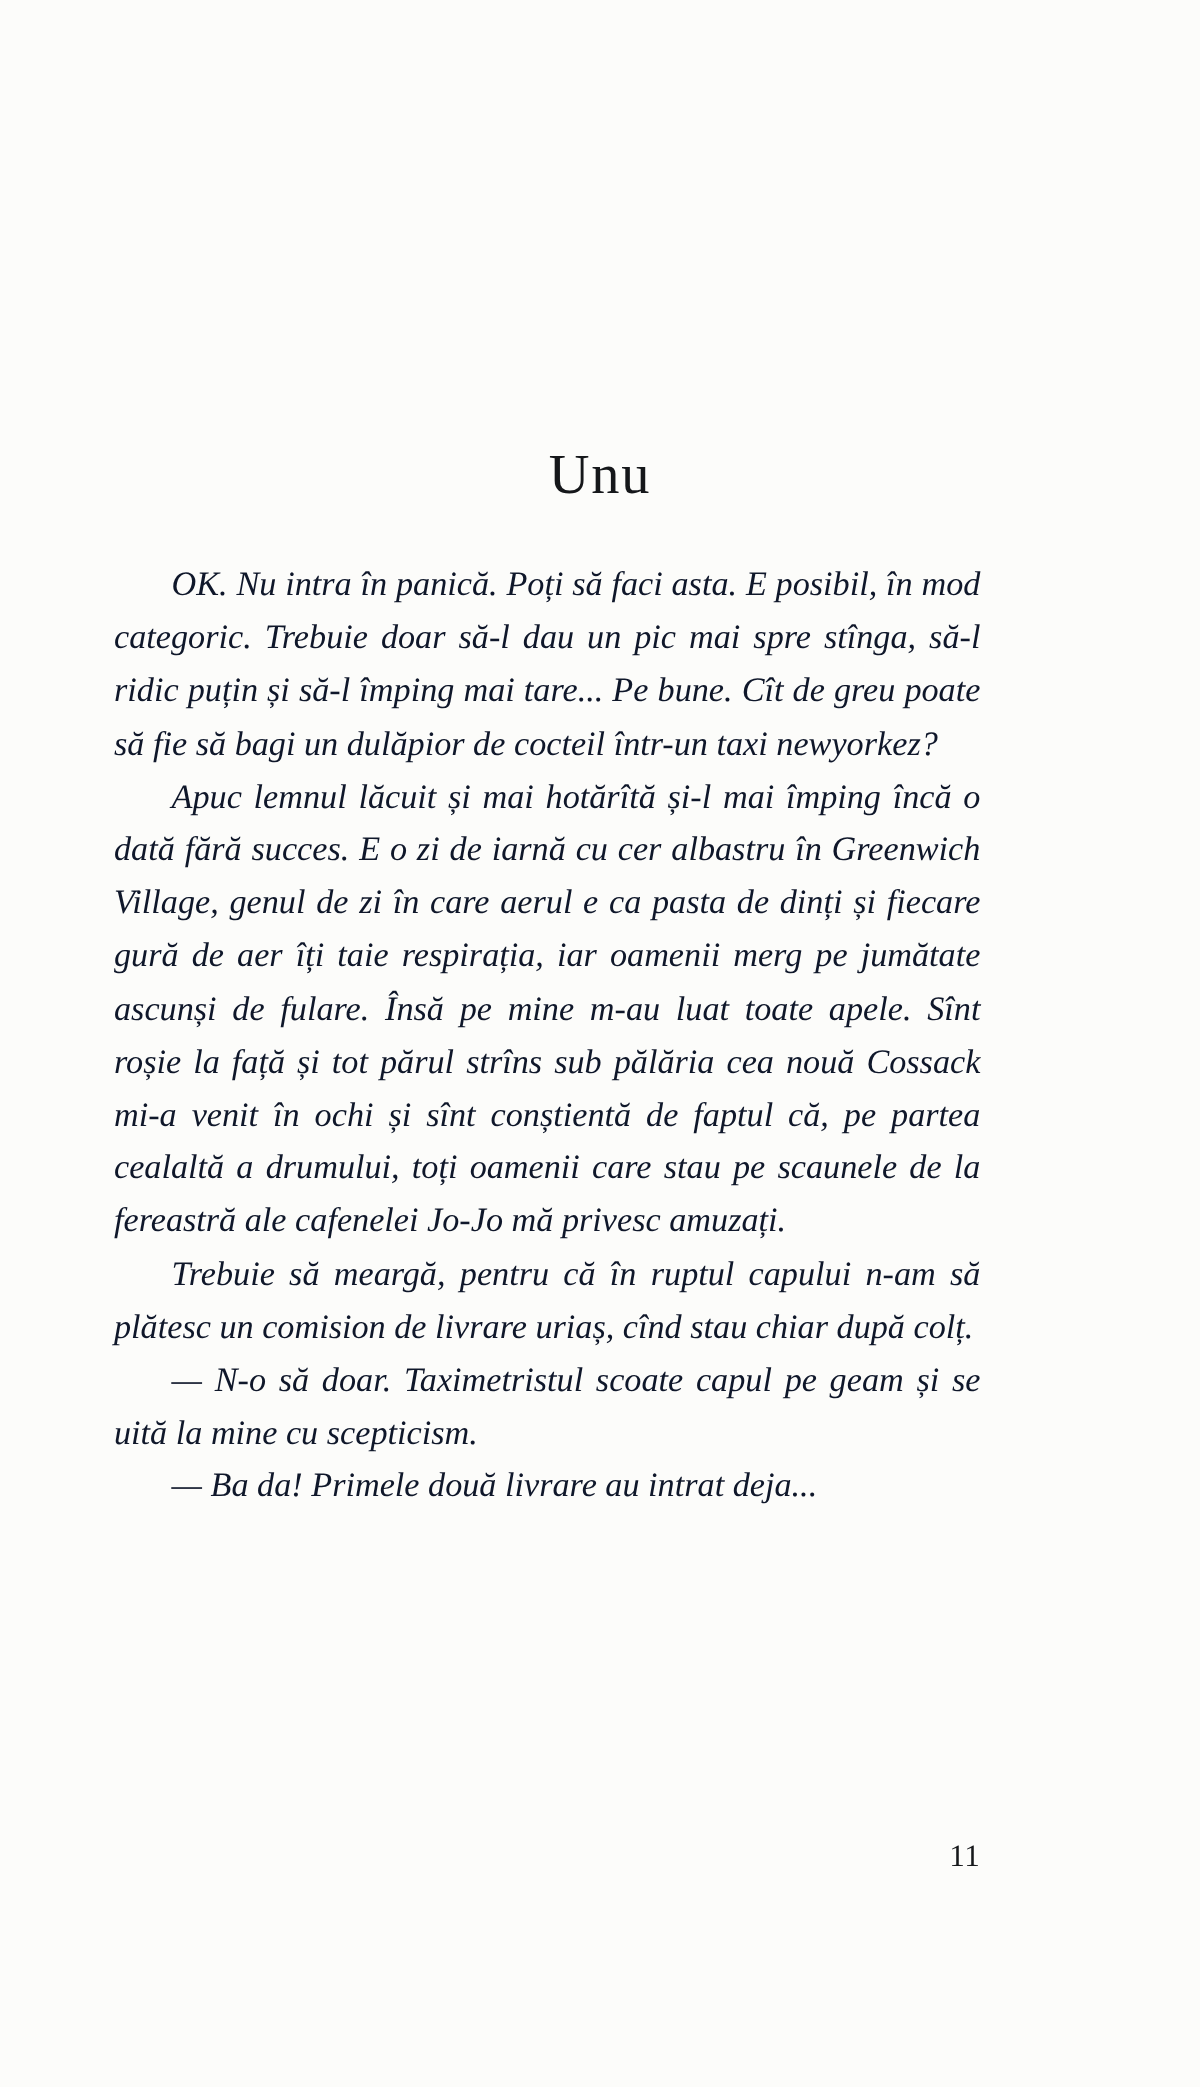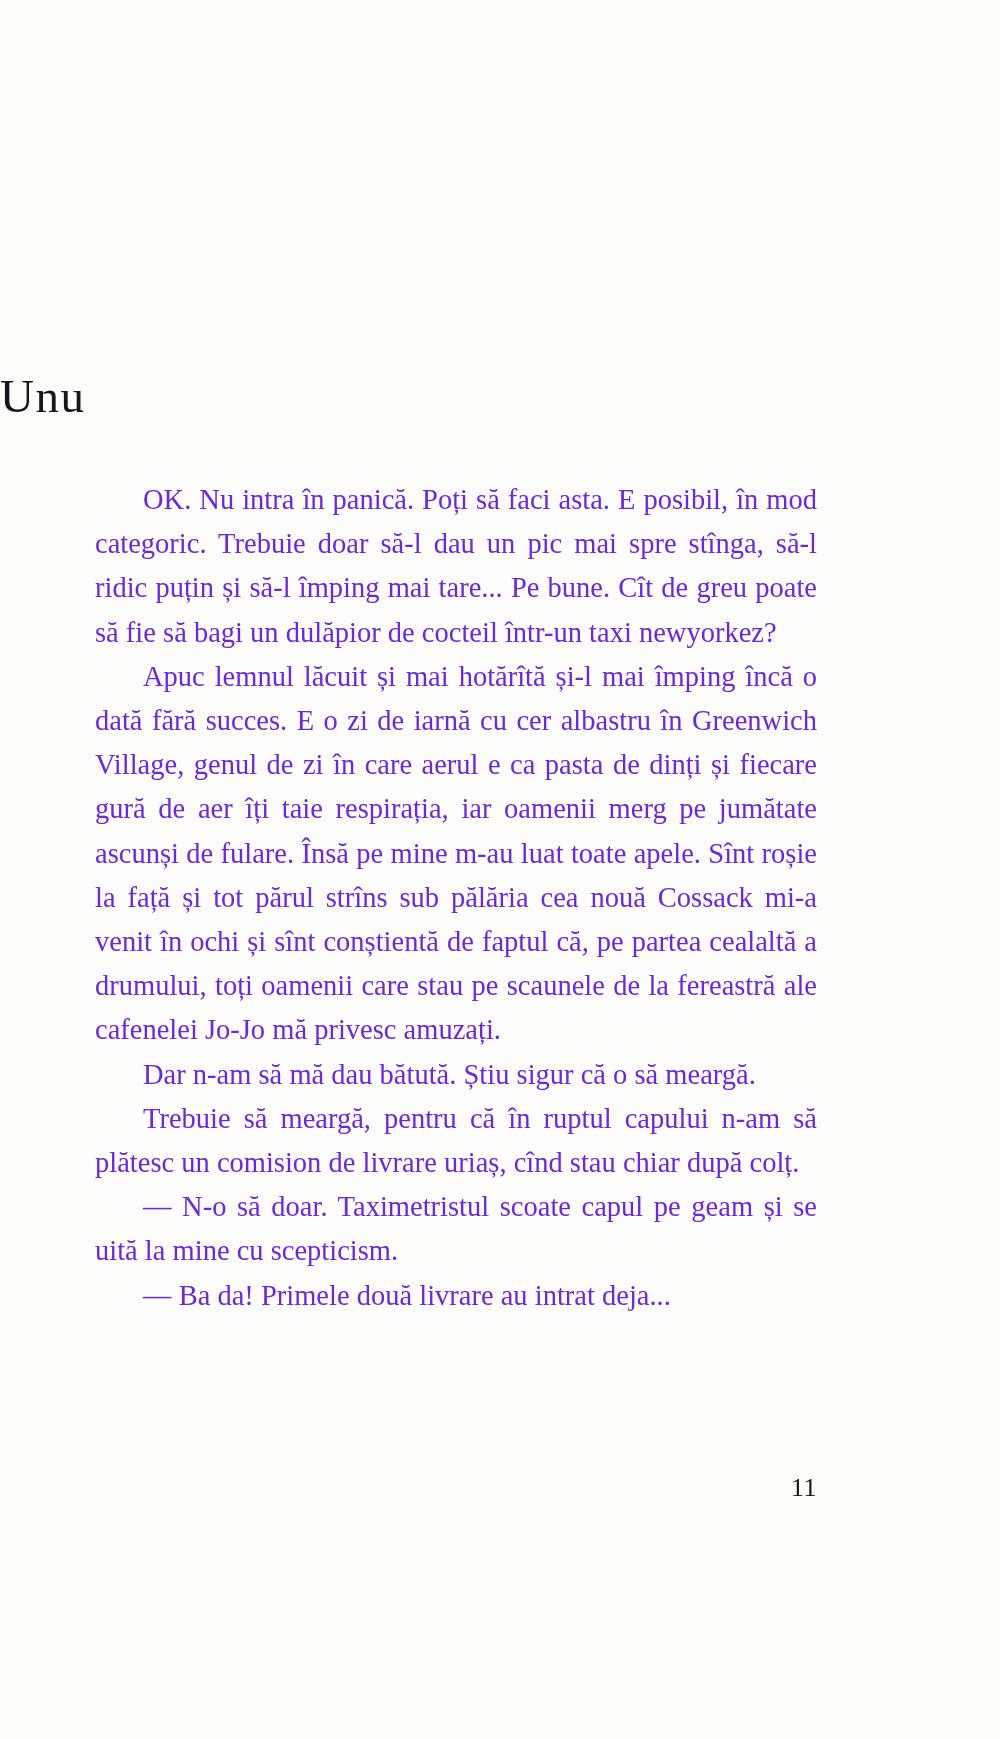--- a/index.html
+++ b/index.html
@@ -31,39 +31,40 @@
     width: 1000px;
     height: 1739px;
   }
 
   
   .chapter-title {
     position: absolute;
     left: 0;
     top: 338px;
     width: 1000px;
-    text-align: left;
+    text-align: center;
     font-size: 47px;
     font-weight: 400;
     letter-spacing: 1.5px;
     color: #15171a;
     font-family: "Liberation Serif", "DejaVu Serif", serif;
   }
 
   
   .body-block {
     position: absolute;
     left: 95px;
-    top: 478px;
+    top: 466px;
     width: 722px;
     font-size: 28.5px;
     line-height: 44.2px;
     text-align: justify;
     text-justify: inter-word;
-    color: #6d28d9;
+    color: #0f172a;
+    font-style: italic;
     -webkit-font-smoothing: antialiased;
   }
 
   .body-block p {
     margin: 0;
     text-indent: 48px;
     text-align: justify;
   }
 
   .body-block p:last-child {
@@ -72,39 +73,38 @@
 
   
   .body-block p {
     text-align-last: left;
   }
 
   
   .folio {
     position: absolute;
     right: 183px;
-    top: 1473px;
+    top: 1532px;
     font-size: 26px;
     color: #16181b;
     letter-spacing: 0.5px;
   }
 </style>
 </head>
 <body>
 
 <div class="page"></div>
 
 <div class="page-inner">
 
   <h1 class="chapter-title">Unu</h1>
 
   <div class="body-block">
     <p>OK. Nu intra în panică. Poți să faci asta. E posibil, în mod categoric. Trebuie doar să-l dau un pic mai spre stînga, să-l ridic puțin și să-l împing mai tare... Pe bune. Cît de greu poate să fie să bagi un dulăpior de cocteil într-un taxi newyorkez?</p>
     <p>Apuc lemnul lăcuit și mai hotărîtă și-l mai împing încă o dată fără succes. E o zi de iarnă cu cer albastru în Greenwich Village, genul de zi în care aerul e ca pasta de dinți și fiecare gură de aer îți taie respirația, iar oamenii merg pe jumătate ascunși de fulare. Însă pe mine m-au luat toate apele. Sînt roșie la față și tot părul strîns sub pălăria cea nouă Cossack mi-a venit în ochi și sînt conștientă de faptul că, pe partea cealaltă a drumului, toți oamenii care stau pe scaunele de la fereastră ale cafenelei Jo-Jo mă privesc amuzați.</p>
-    <p>Dar n-am să mă dau bătută. Știu sigur că o să meargă.</p>
     <p>Trebuie să meargă, pentru că în ruptul capului n-am să plătesc un comision de livrare uriaș, cînd stau chiar după colț.</p>
     <p>— N-o să doar. Taximetristul scoate capul pe geam și se uită la mine cu scepticism.</p>
     <p>— Ba da! Primele două livrare au intrat deja...</p>
   </div>
 
   <div class="folio">11</div>
 
 </div>
 
 </body></html>

